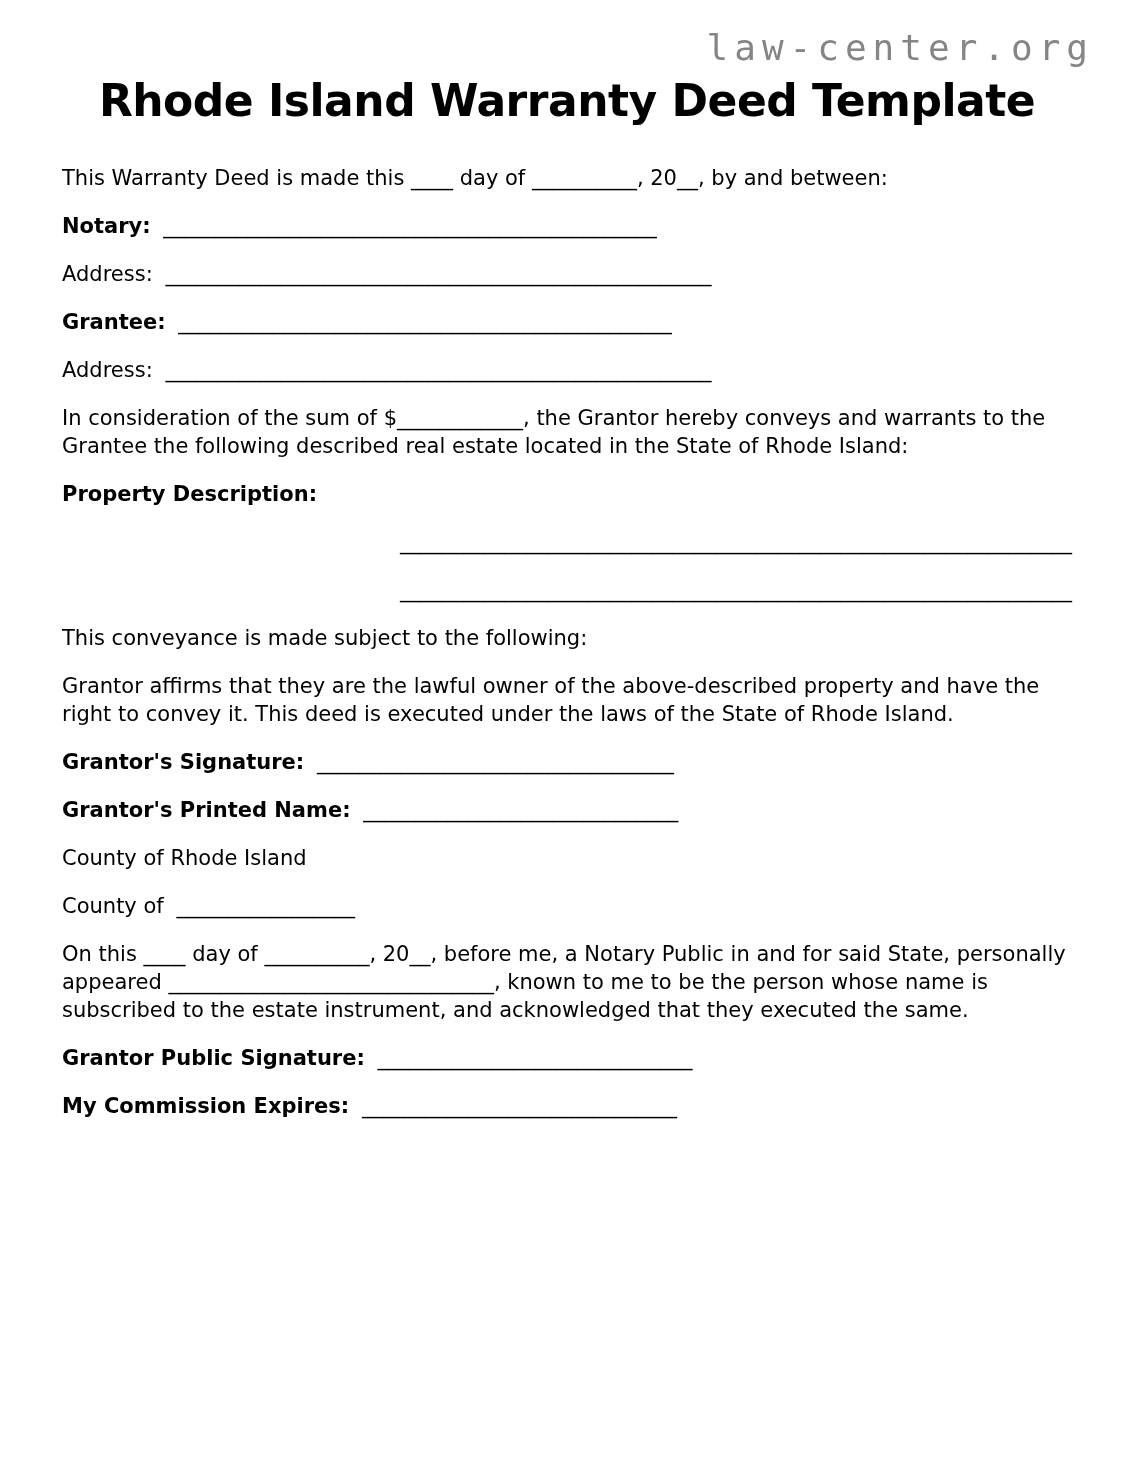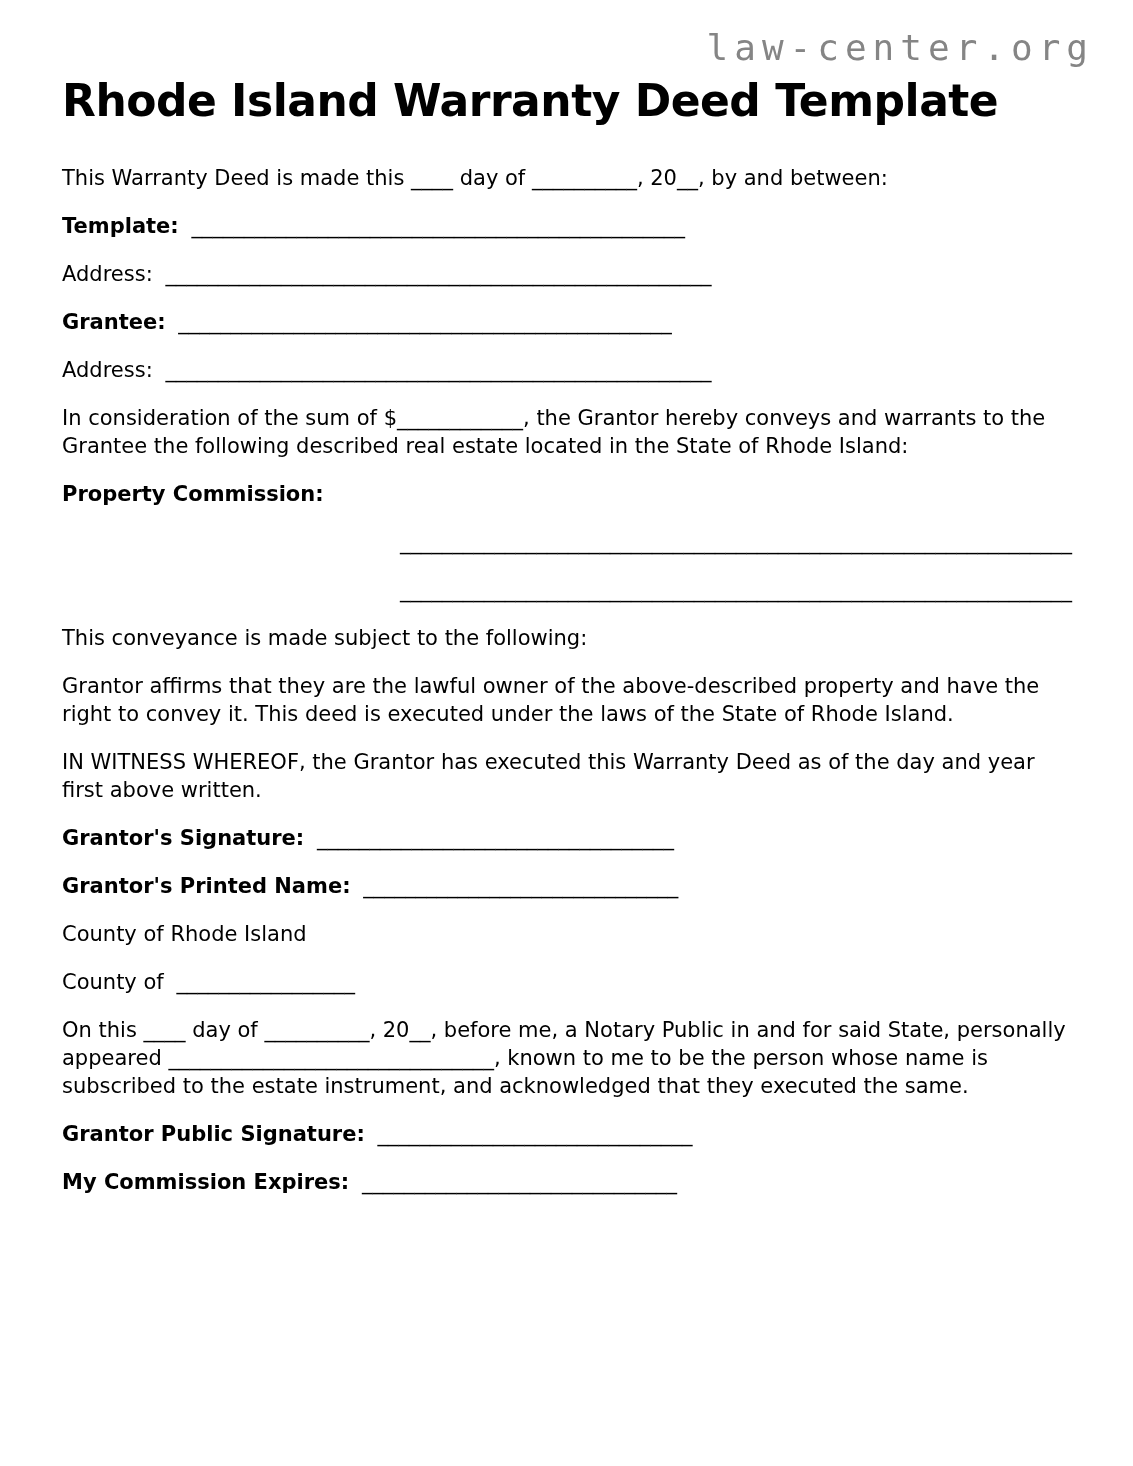--- a/index.html
+++ b/index.html
@@ -26,20 +26,21 @@
     text-align: right;
     margin: 28px -22px 0 0;
     white-space: nowrap;
   }
   h1.doc-title {
     font-size: 44px;
     line-height: 1.15;
     letter-spacing: -0.5px;
     font-weight: bold;
     margin: 8px 0 38px 0;
+    text-align: center;
   }
   p { margin: 20px 0; }
   .lbl { font-weight: bold; }
   .blank { white-space: nowrap; text-align: right; }
   .field .blank { margin-left: 6px; }
   ul.subject-list {
     margin: 20px 0;
     padding-left: 55px;
   }
   ul.subject-list li { line-height: 28px; }
@@ -49,53 +50,52 @@
 
 <div class="page">
 
   <div class="watermark">law-center.org</div>
 
   <h1 class="doc-title">Rhode Island Warranty Deed Template</h1>
 
   <p>This Warranty Deed is made this ____ day of __________, 20__, by and between:</p>
 
   <p class="field">
-    <span class="lbl">Template:</span>
+    <span class="lbl">Notary:</span>
     <span class="blank">_______________________________________________</span>
   </p>
 
   <p class="field">
     <span>Address:</span>
     <span class="blank">____________________________________________________</span>
   </p>
 
   <p class="field">
     <span class="lbl">Grantee:</span>
     <span class="blank">_______________________________________________</span>
   </p>
 
   <p class="field">
     <span>Address:</span>
     <span class="blank">____________________________________________________</span>
   </p>
 
   <p>In consideration of the sum of $____________, the Grantor hereby conveys and warrants to the Grantee the following described real estate located in the State of Rhode Island:</p>
 
-  <p class="lbl">Property Commission:</p>
+  <p class="lbl">Property Description:</p>
 
   <p class="blank">________________________________________________________________</p>
 
   <p class="blank">________________________________________________________________</p>
 
   <p>This conveyance is made subject to the following:</p>
 
 
   <p>Grantor affirms that they are the lawful owner of the above-described property and have the right to convey it. This deed is executed under the laws of the State of Rhode Island.</p>
 
-  <p>IN WITNESS WHEREOF, the Grantor has executed this Warranty Deed as of the day and year first above written.</p>
 
   <p class="field">
     <span class="lbl">Grantor's Signature:</span>
     <span class="blank">__________________________________</span>
   </p>
 
   <p class="field">
     <span class="lbl">Grantor's Printed Name:</span>
     <span class="blank">______________________________</span>
   </p>

